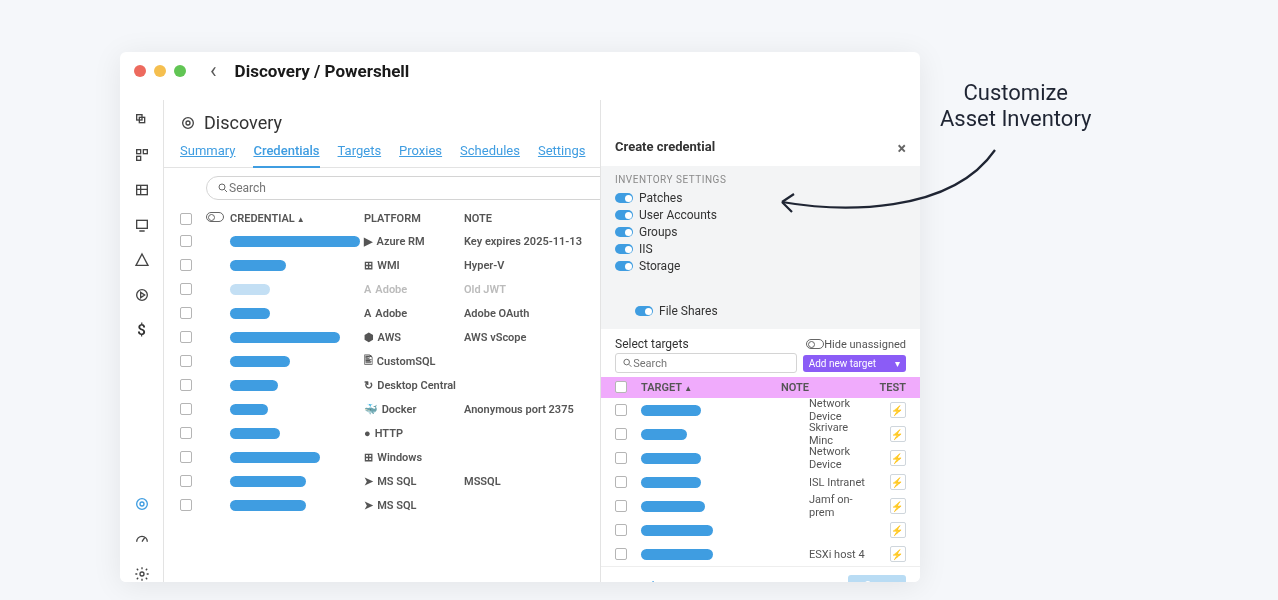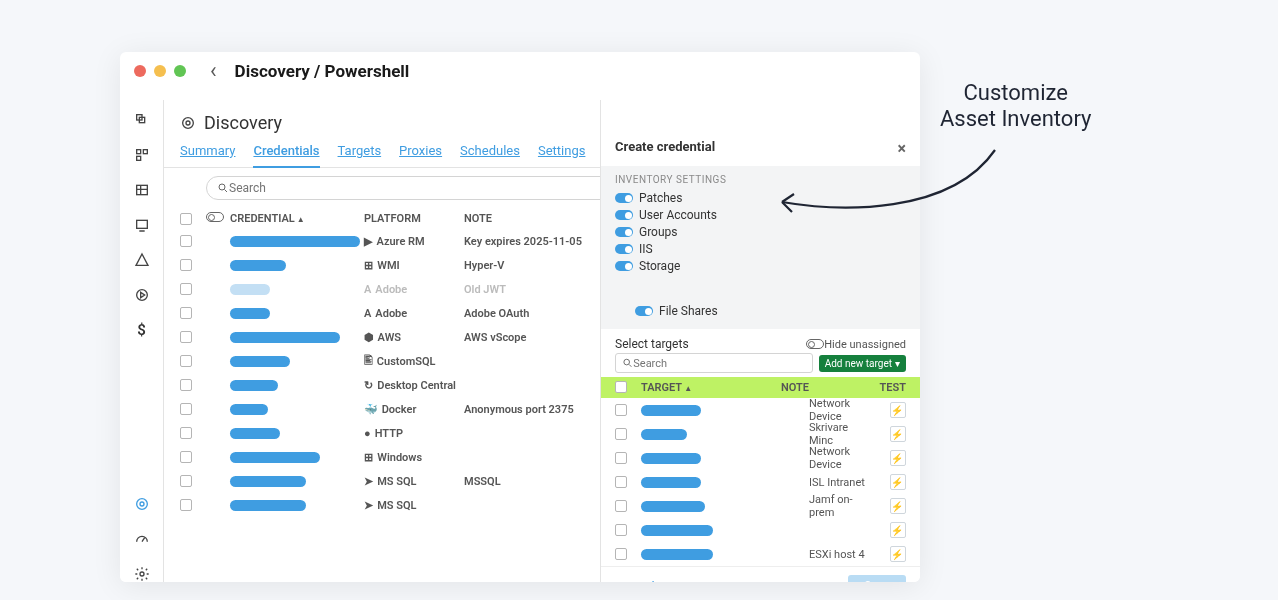--- a/index.html
+++ b/index.html
@@ -53,22 +53,22 @@
 .inv{background:#f3f4f5;padding:8px 14px;}
 .inv-t{font-size:10px;letter-spacing:0.5px;color:#8a8a8a;margin-bottom:6px;}
 .inv-row{display:flex;align-items:center;gap:6px;font-size:12px;color:#333;margin-bottom:3px;}
 .inv-row.indent{padding-left:20px;margin-top:31px;}
 .sel-t{padding:8px 14px 2px;display:flex;justify-content:space-between;align-items:center;}
 .sel-t-l{font-size:12px;color:#333;}
 .hide-un{font-size:11px;color:#555;display:flex;align-items:center;gap:0;cursor:pointer;}
 .sel-s{padding:0 14px 4px;display:flex;gap:6px;align-items:center;}
 .sel-s .sbox2{flex:1;display:flex;align-items:center;border:1px solid #d4d4d4;border-radius:3px;height:20px;padding:0 6px;}
 .sbox2 input{border:none;outline:none;font-size:11px;width:100%;}
-.addbtn{background:#15803d;color:#fff;font-size:10px;padding:3px 6px;border-radius:3px;cursor:pointer;display:flex;align-items:center;gap:3px;}
-.tgt-head{display:flex;align-items:flex-start;padding:4px 14px;font-size:11px;color:#555;background:#bef264;}
+.addbtn{background:#8b5cf6;color:#fff;font-size:10px;padding:3px 6px;border-radius:3px;cursor:pointer;display:flex;align-items:center;gap:19px;}
+.tgt-head{display:flex;align-items:flex-start;padding:4px 14px;font-size:11px;color:#555;background:#f0abfc;}
 .tgt-head .col-tgt{flex:0 0 140px;font-weight:600;}
 .tgt-head .col-tnote{flex:1;font-weight:600;}
 .tgt-head .col-test{width:34px;font-weight:600;text-align:right;}
 .trow{display:flex;align-items:center;padding:4px 14px;height:24px;font-size:11px;}
 .trow .col-tgt{flex:0 0 140px;}
 .trow .col-tnote{flex:1;color:#555;margin-left:28px;}
 .trow .col-test{width:34px;display:flex;justify-content:flex-end;}
 .bolt{width:16px;height:16px;border:1px solid #cfd6dc;border-radius:2px;display:flex;align-items:center;justify-content:center;font-size:10px;color:#3f9de1;cursor:pointer;}
 .pfoot{margin-top:auto;padding:8px 14px 10px;display:flex;justify-content:space-between;align-items:center;border-top:1px solid #eee;}
 .cancel{color:#3f9de1;font-size:13px;cursor:pointer;}
@@ -204,21 +204,21 @@
             <div class="col-chk">
               <input type="checkbox" class="chk" style="">
             </div>
             <div class="col-tog"><span class="tt"></span></div>
             <div class="col-cred">
               <span class="pill" style="width:130px"></span>
             </div>
             <div class="col-plat">
               <span class="plat"><span>▶</span>Azure RM</span>
             </div>
-            <div class="col-note"><span class="note">Key expires 2025-11-05</span></div>
+            <div class="col-note"><span class="note">Key expires 2025-11-13</span></div>
           </div>
           <div class="crow">
             <div class="col-chk">
               <input type="checkbox" class="chk" style="">
             </div>
             <div class="col-tog"><span class="tt"></span></div>
             <div class="col-cred">
               <span class="pill" style="width:56px"></span>
             </div>
             <div class="col-plat">

